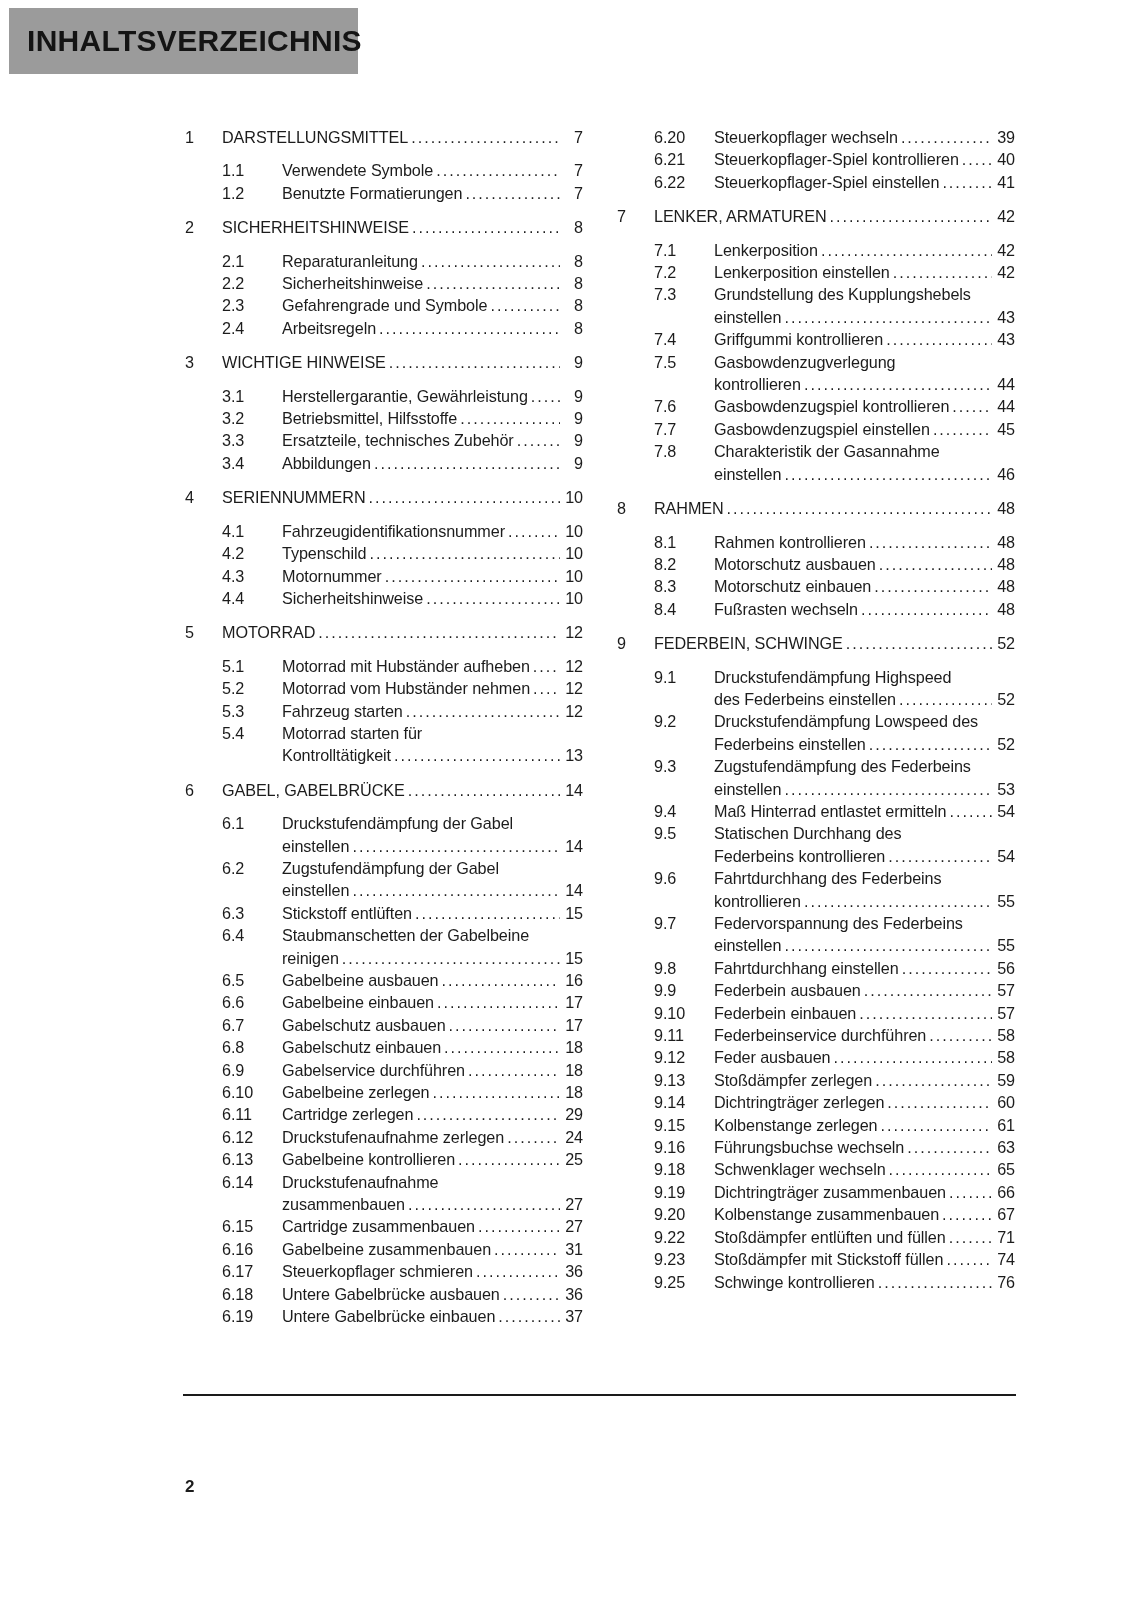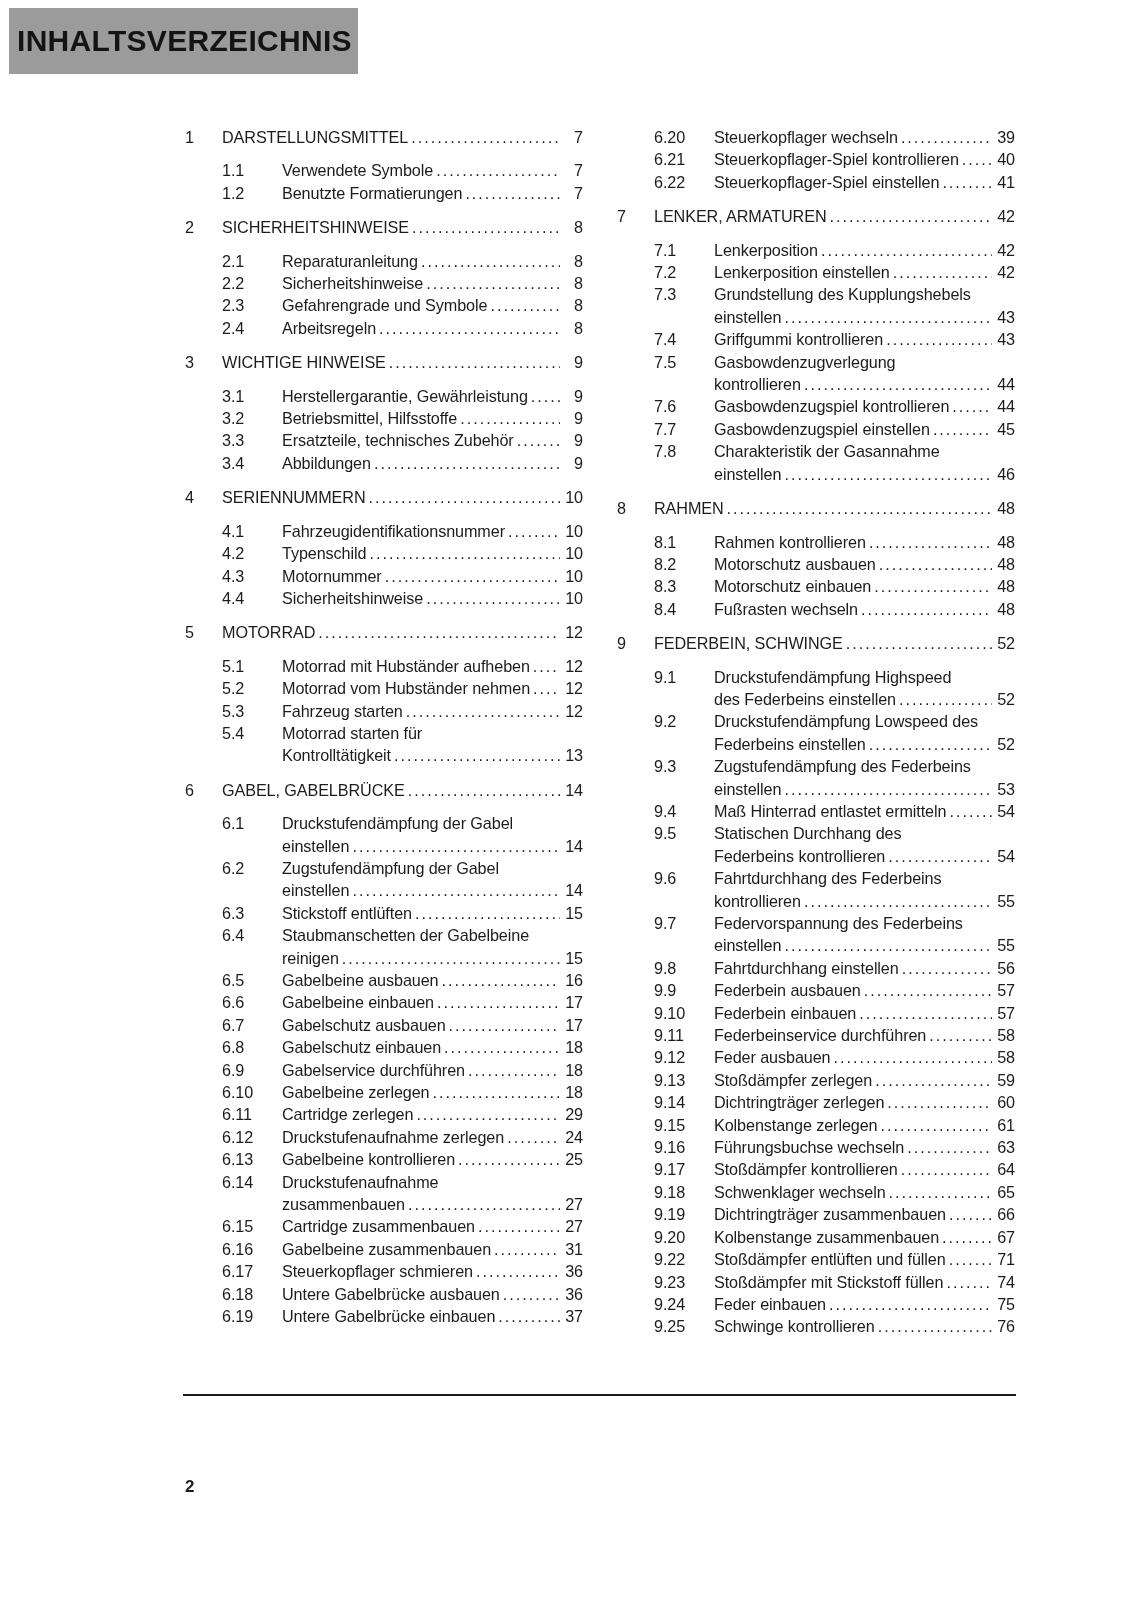--- a/index.html
+++ b/index.html
@@ -9,21 +9,21 @@
     position: relative;
     font-family: "Liberation Sans", sans-serif;
     color: #1c1c1c;
     overflow: hidden;
   }
   .header-box {
     position: absolute; left: 9px; top: 8px;
     width: 349px; height: 66px;
     background: #9b9b9b;
     display: flex; align-items: center;
-    padding-left: 8px;
+    padding-left: 18px;
   }
   .header-title {
     font-size: 30px; font-weight: bold;
     letter-spacing: 0.3px; color: #141414;
   }
   .toc-wrap {
     position: absolute; left: 185px; top: 126px;
     width: 830px;
     display: flex; gap: 34px;
   }
@@ -853,30 +853,20 @@
         <span class="num">9.16</span>
         <span class="body">
           <span class="line last">
             <span class="txt">Führungsbuchse wechseln</span>
             <span class="dots"></span>
             <span class="pg">63</span>
           </span>
         </span>
       </div>
       <div class="entry level2">
-        <span class="num">9.17</span>
-        <span class="body">
-          <span class="line last">
-            <span class="txt">Stoßdämpfer kontrollieren</span>
-            <span class="dots"></span>
-            <span class="pg">64</span>
-          </span>
-        </span>
-      </div>
-      <div class="entry level2">
         <span class="num">9.18</span>
         <span class="body">
           <span class="line last">
             <span class="txt">Schwenklager wechseln</span>
             <span class="dots"></span>
             <span class="pg">65</span>
           </span>
         </span>
       </div>
       <div class="entry level2">
@@ -909,30 +899,20 @@
           </span>
         </span>
       </div>
       <div class="entry level2">
         <span class="num">9.23</span>
         <span class="body">
           <span class="line last">
             <span class="txt">Stoßdämpfer mit Stickstoff füllen</span>
             <span class="dots"></span>
             <span class="pg">74</span>
-          </span>
-        </span>
-      </div>
-      <div class="entry level2">
-        <span class="num">9.24</span>
-        <span class="body">
-          <span class="line last">
-            <span class="txt">Feder einbauen</span>
-            <span class="dots"></span>
-            <span class="pg">75</span>
           </span>
         </span>
       </div>
       <div class="entry level2">
         <span class="num">9.25</span>
         <span class="body">
           <span class="line last">
             <span class="txt">Schwinge kontrollieren</span>
             <span class="dots"></span>
             <span class="pg">76</span>

